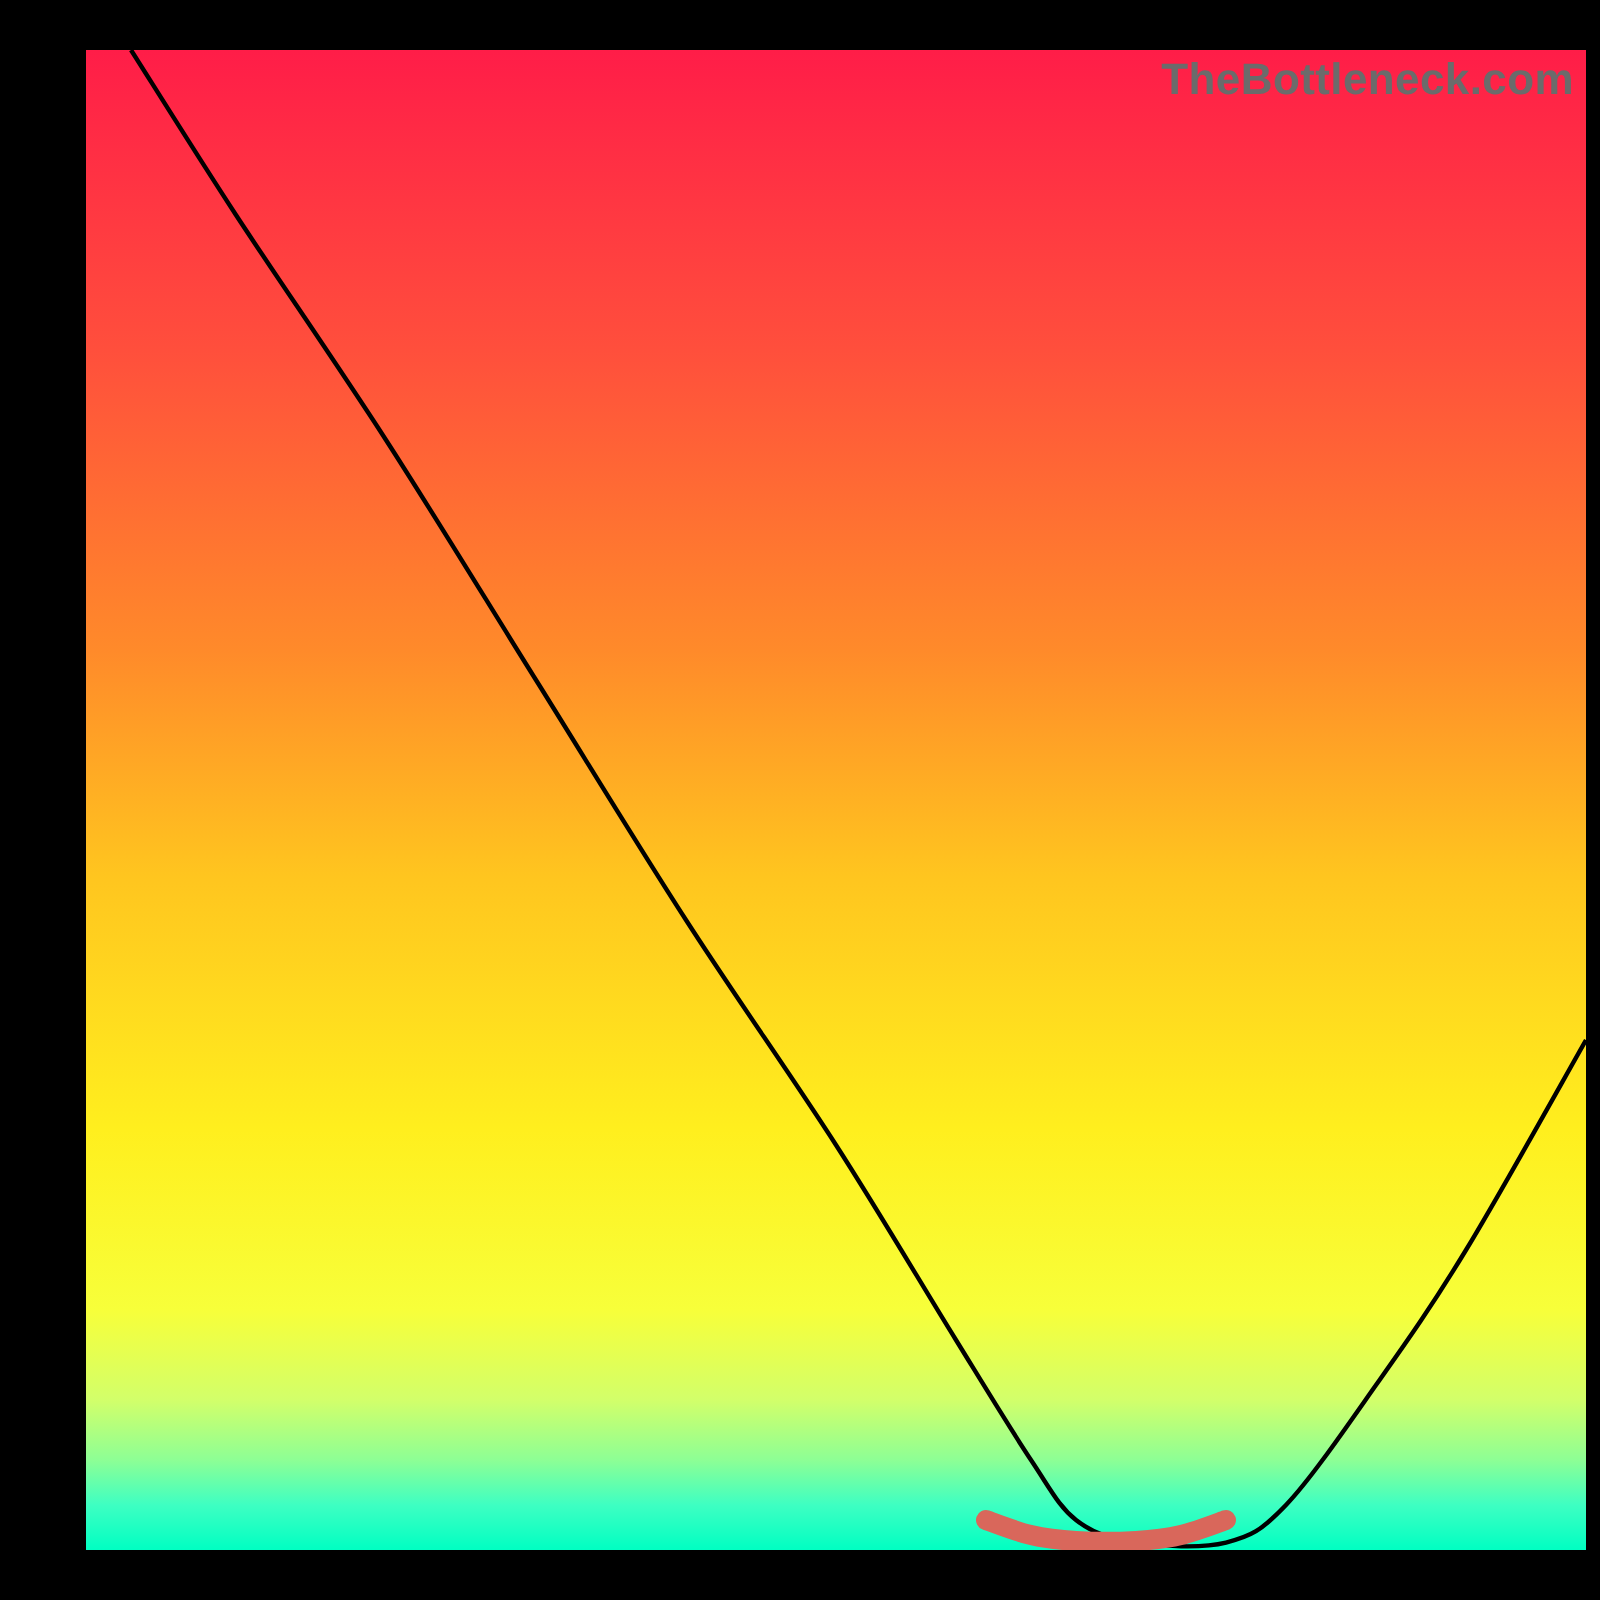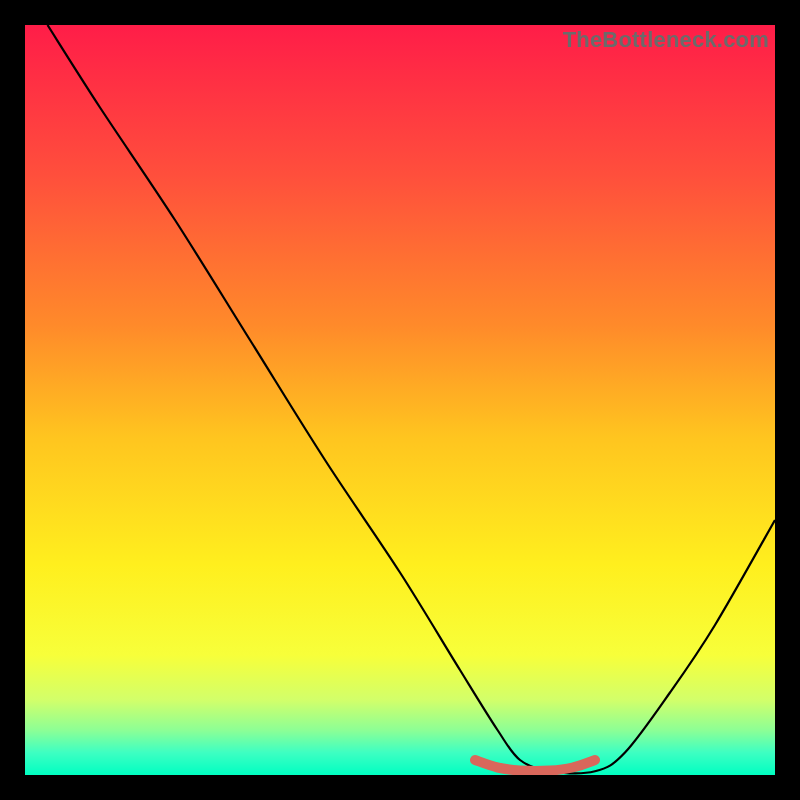--- a/index.html
+++ b/index.html
@@ -6,21 +6,21 @@
     margin: 0;
     padding: 0;
     width: 800px;
     height: 800px;
     background: #000;
     overflow: hidden;
     font-family: Arial, Helvetica, sans-serif;
   }
   .frame {
     position: absolute;
-    left: 25px;
+    left: 43px;
     top: 25px;
     width: 750px;
     height: 750px;
     background: #000;
   }
   .plot {
     position: absolute;
     left: 0;
     top: 0;
     width: 750px;

